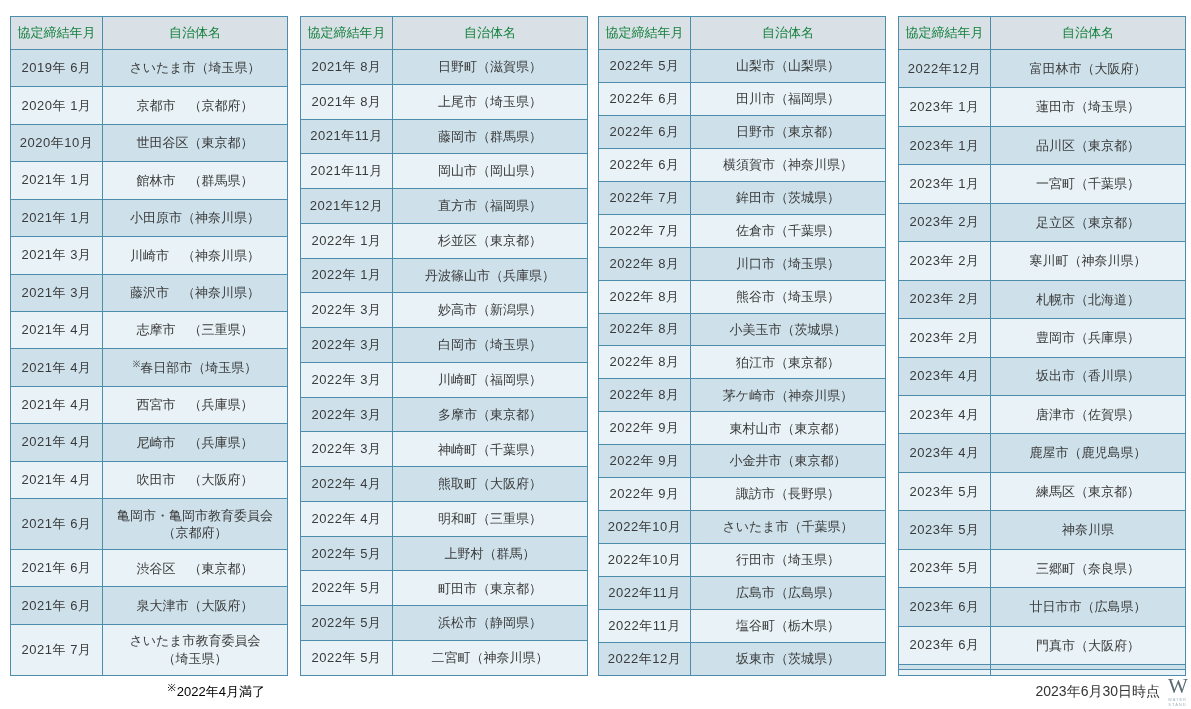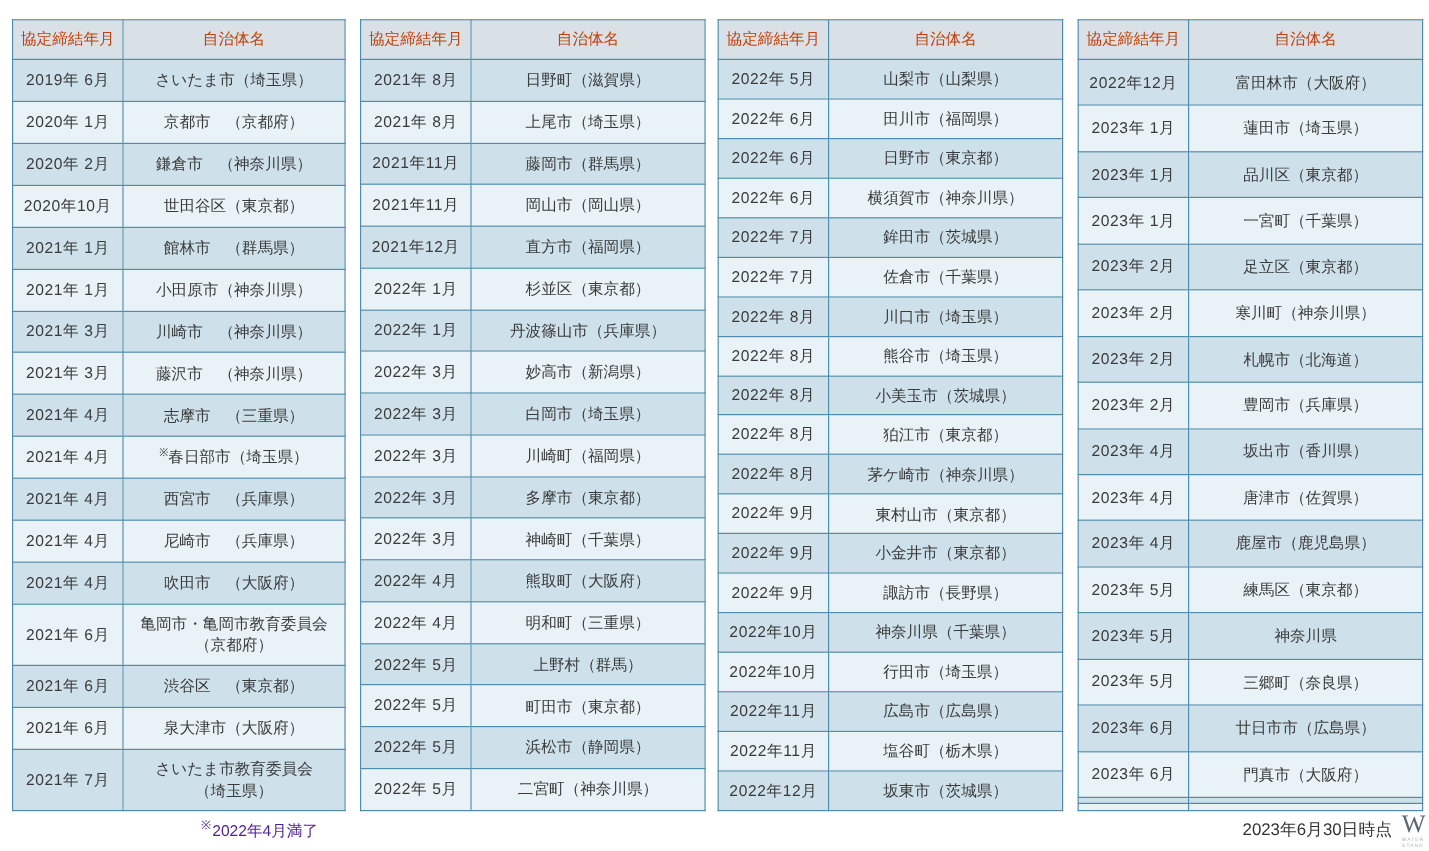--- a/index.html
+++ b/index.html
@@ -13,32 +13,32 @@
   }
   #t0{left:10px;width:278px;}
   #t1{left:300px;width:288px;}
   #t2{left:598px;width:288px;}
   #t3{left:898px;width:288px;}
   table.tbl th, table.tbl td{
     border:1px solid #4e8cab;text-align:center;vertical-align:middle;
     padding:1px 2px;overflow:hidden;
   }
   table.tbl th{
-    background:#d9e1e7;font-weight:normal;height:30px;font-size:13px;color:#c2410c;
+    background:#d9e1e7;font-weight:normal;height:30px;font-size:13px;color:#15803d;
   }
   table.tbl col.c-date{width:92px;}
   tbody tr:nth-child(odd) td{background:#cee1eb;}
   tbody tr:nth-child(even) td{background:#e9f2f6;}
   td.name{white-space:pre-line;line-height:1.35;}
   td.date{letter-spacing:0.5px;}
   tr.tall td{height:48px;}
   sup.mark{font-size:9px;vertical-align:super;line-height:0;}
   .footnote-left{
     position:absolute;left:10px;top:680px;width:255px;text-align:right;
-    font-size:13px;color:#4c1d95;
+    font-size:13px;color:#000000;
   }
   .footnote-left .sup{font-size:10px;vertical-align:super;margin-right:1px;}
   .footer-right{
     position:absolute;right:4px;top:676px;display:flex;align-items:center;gap:8px;
     font-size:14px;color:#333;justify-content:flex-end;
   }
   .logo{
     display:flex;flex-direction:column;align-items:center;line-height:1;
     color:#7d8d96;
   }
@@ -65,24 +65,20 @@
         </tr>
       </thead>
       <tbody>
         <tr>
           <td class="date">2019年 6月</td>
           <td class="name">さいたま市（埼玉県）</td>
         </tr>
         <tr>
           <td class="date">2020年 1月</td>
           <td class="name">京都市　（京都府）</td>
-        </tr>
-        <tr>
-          <td class="date">2020年 2月</td>
-          <td class="name">鎌倉市　（神奈川県）</td>
         </tr>
         <tr>
           <td class="date">2020年10月</td>
           <td class="name">世田谷区（東京都）</td>
         </tr>
         <tr>
           <td class="date">2021年 1月</td>
           <td class="name">館林市　（群馬県）</td>
         </tr>
         <tr>
@@ -286,21 +282,21 @@
         <tr>
           <td class="date">2022年 9月</td>
           <td class="name">小金井市（東京都）</td>
         </tr>
         <tr>
           <td class="date">2022年 9月</td>
           <td class="name">諏訪市（長野県）</td>
         </tr>
         <tr>
           <td class="date">2022年10月</td>
-          <td class="name">神奈川県（千葉県）</td>
+          <td class="name">さいたま市（千葉県）</td>
         </tr>
         <tr>
           <td class="date">2022年10月</td>
           <td class="name">行田市（埼玉県）</td>
         </tr>
         <tr>
           <td class="date">2022年11月</td>
           <td class="name">広島市（広島県）</td>
         </tr>
         <tr>

